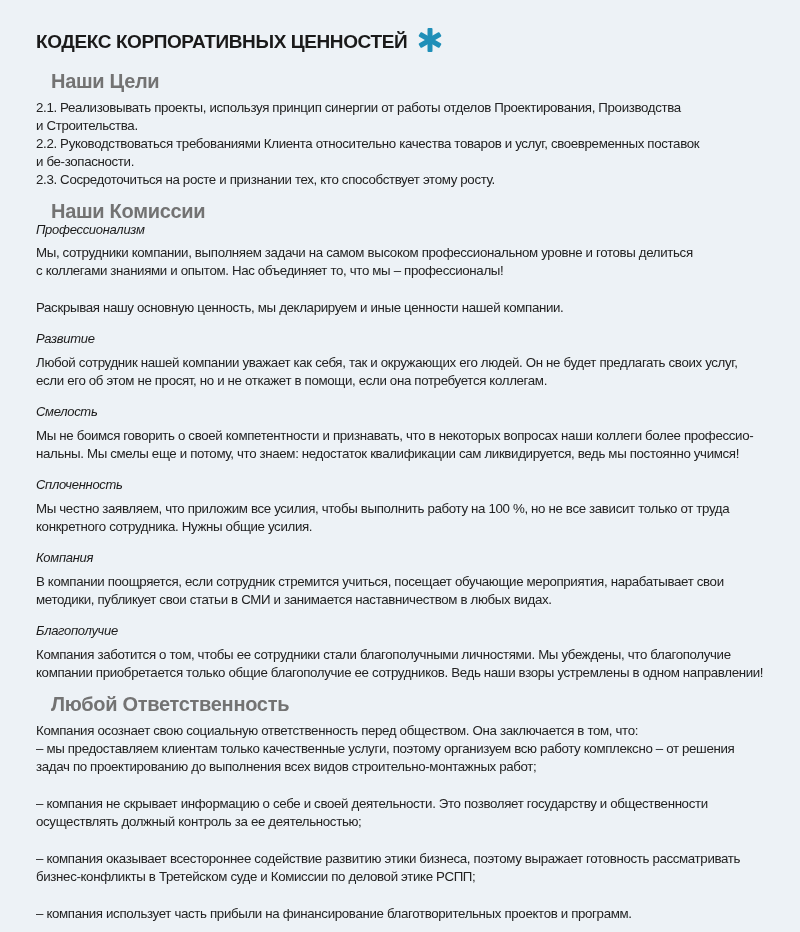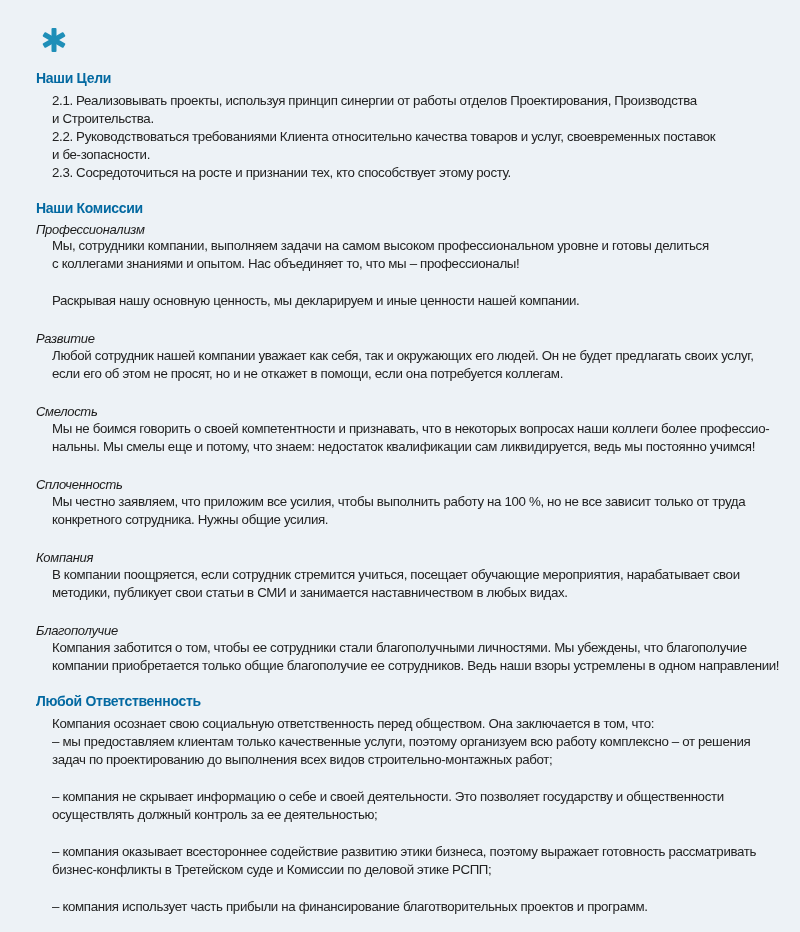--- a/index.html
+++ b/index.html
@@ -15,42 +15,44 @@
     .title {
       position: absolute; top: 31px; left: 0;
       font-size: 19px; font-weight: bold; letter-spacing: -0.4px;
       white-space: nowrap; color: #1a1a1a;
     }
     .asterisk {
       display: inline-block; vertical-align: middle;
       margin-left: 6px; width: 24px; height: 24px; position: relative; top: -3px;
     }
     .h2 {
-      position: absolute; left: 0;
-      font-size: 14px; font-weight: bold; letter-spacing: -0.3px;
-      white-space: nowrap; color: #0369a1;
+      position: absolute; left: 15px;
+      font-size: 20px; font-weight: bold; letter-spacing: -0.3px;
+      white-space: nowrap; color: #737373;
     }
     .h3 {
       position: absolute; left: 0;
       font-size: 13px; font-weight: normal; font-style: italic; letter-spacing: -0.3px;
       white-space: nowrap; color: #1a1a1a;
     }
     .ln {
-      position: absolute; left: 16px;
+      position: absolute; left: 0;
       font-size: 13.3px; letter-spacing: -0.35px;
       white-space: nowrap; color: #222;
       line-height: 16px;
+      margin-top: 7px;
     }
   </style>
 </head>
 <body>
 
 <div class="page">
 
   <div class="title">
+    <span>КОДЕКС КОРПОРАТИВНЫХ ЦЕННОСТЕЙ</span>
     <span class="asterisk">
       <svg width="24" height="24" viewBox="0 0 24 24">
         <g fill="#1f8fb8">
           <rect x="9.5" y="0" width="5" height="24" rx="1"></rect>
           <rect x="9.5" y="0" width="5" height="24" rx="1" transform="rotate(60 12 12)"></rect>
           <rect x="9.5" y="0" width="5" height="24" rx="1" transform="rotate(-60 12 12)"></rect>
         </g>
       </svg>
     </span>
   </div>

